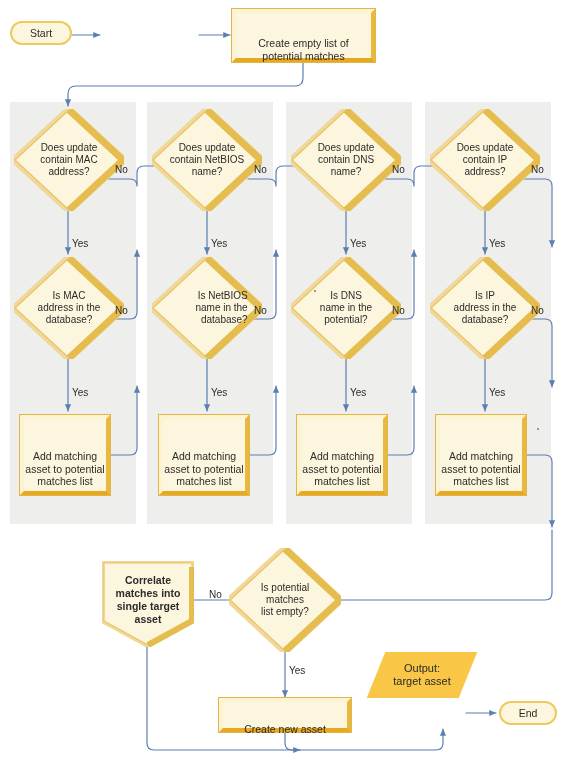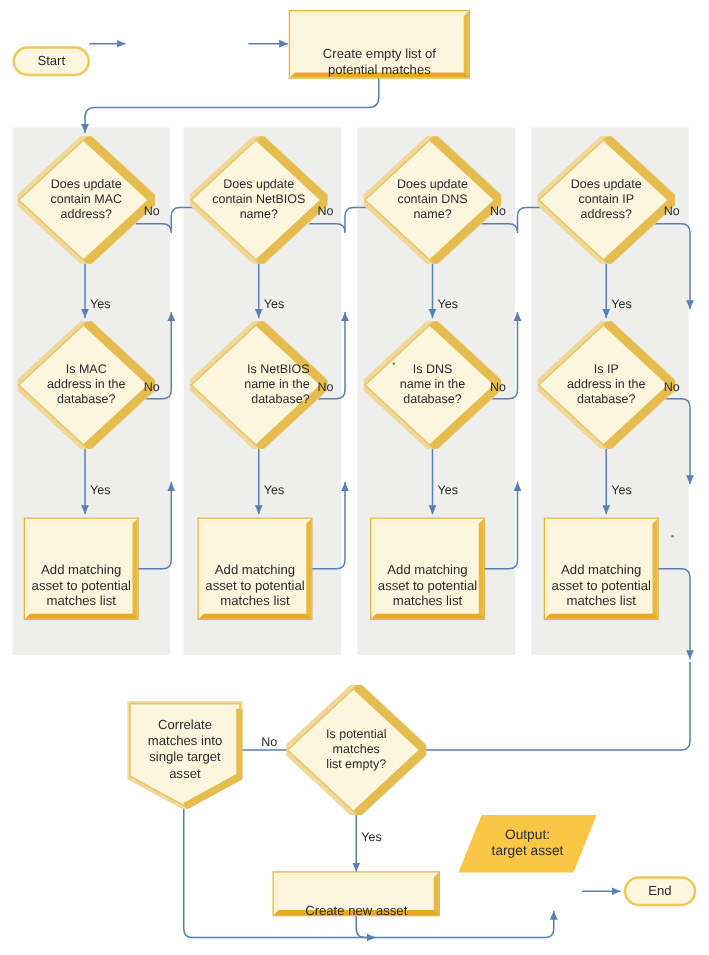--- a/index.html
+++ b/index.html
@@ -115,21 +115,21 @@
       <path d="M285,648 L285,697"></path>
 
       <path d="M285,731 L285,743 Q285,750 292,750 L436,750 Q443,750 443,743 L443,729"></path>
 
       <path d="M466,713 L496,713"></path>
 
       <path d="M147,646 L147,743 Q147,750 154,750 L300,750"></path>
     </g>
   </svg>
 
-  <div class="node terminator" style="left:10px;top:37px;width:62px;height:24px;">
+  <div class="node terminator" style="left:10px;top:21px;width:62px;height:24px;">
     <span class="lbl">Start</span>
   </div>
 
 
   <div class="node process" style="left:232px;top:9px;width:143px;height:53px;">
     <div class="face"></div>
     <span class="lbl">Create empty list of
 potential matches</span>
   </div>
 
@@ -203,21 +203,21 @@
   </div>
 
   <div class="node decision" style="left:291px;top:257px;width:110px;height:102px;">
     <svg class="dface" viewBox="0 0 110 102" preserveAspectRatio="none">
       <polygon points="55,1 109,51 55,101 1,51" fill="#fdf6de" stroke="#f0d79a" stroke-width="8"></polygon>
       <polygon points="55,1 109,51 55,101 1,51" fill="#fdf6de" stroke="#e8c463" stroke-width="1.2"></polygon>
       <path d="M55,1 L109,51 L55,101" fill="none" stroke="#e5bd4e" stroke-width="7"></path>
     </svg>
     <span class="lbl">Is DNS
 name in the
-database?</span>
+potential?</span>
   </div>
 
   <div class="node process" style="left:297px;top:415px;width:90px;height:80px;">
     <div class="face"></div>
     <span class="lbl">Add matching
 asset to potential
 matches list</span>
   </div>
 
   <div class="node decision" style="left:430px;top:109px;width:110px;height:102px;">
@@ -256,21 +256,21 @@
     <svg class="dface" viewBox="0 0 112 104" preserveAspectRatio="none">
       <polygon points="56,1 111,52 56,103 1,52" fill="#fdf6de" stroke="#f0d79a" stroke-width="8"></polygon>
       <polygon points="56,1 111,52 56,103 1,52" fill="#fdf6de" stroke="#e8c463" stroke-width="1.2"></polygon>
       <path d="M56,1 L111,52 L56,103" fill="none" stroke="#e5bd4e" stroke-width="7"></path>
     </svg>
     <span class="lbl">Is potential
 matches
 list empty?</span>
   </div>
 
-  <div class="node pent" style="left:102px;top:561px;width:92px;height:86px;">
+  <div class="node pent" style="left:102px;top:561px;width:92px;height:86px;font-weight:bold;">
     <svg class="pface" viewBox="0 0 92 86" preserveAspectRatio="none">
       <polygon points="2,2 90,2 90,60 46,84 2,60" fill="#fdf6de" stroke="#f0d79a" stroke-width="6"></polygon>
       <polygon points="2,2 90,2 90,60 46,84 2,60" fill="#fdf6de" stroke="#e8c463" stroke-width="1.2"></polygon>
       <path d="M90,6 L90,60 L46,84" fill="none" stroke="#e5bd4e" stroke-width="6"></path>
     </svg>
     <span class="lbl">Correlate
 matches into
 single target
 asset</span>
   </div>

